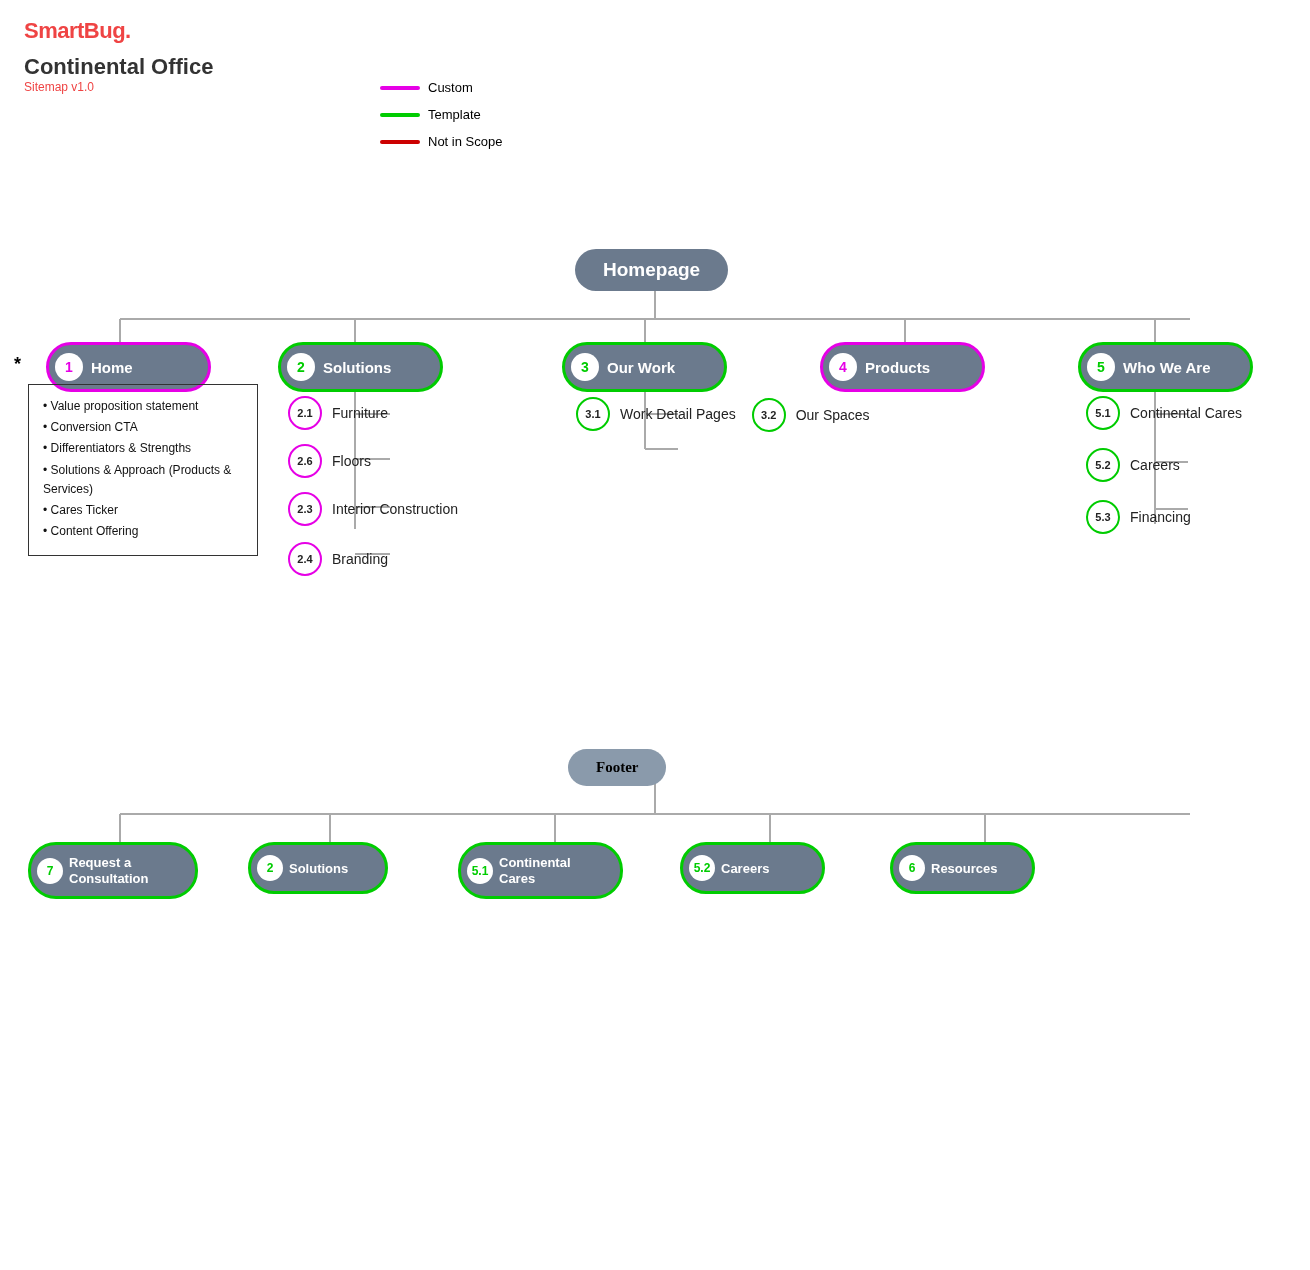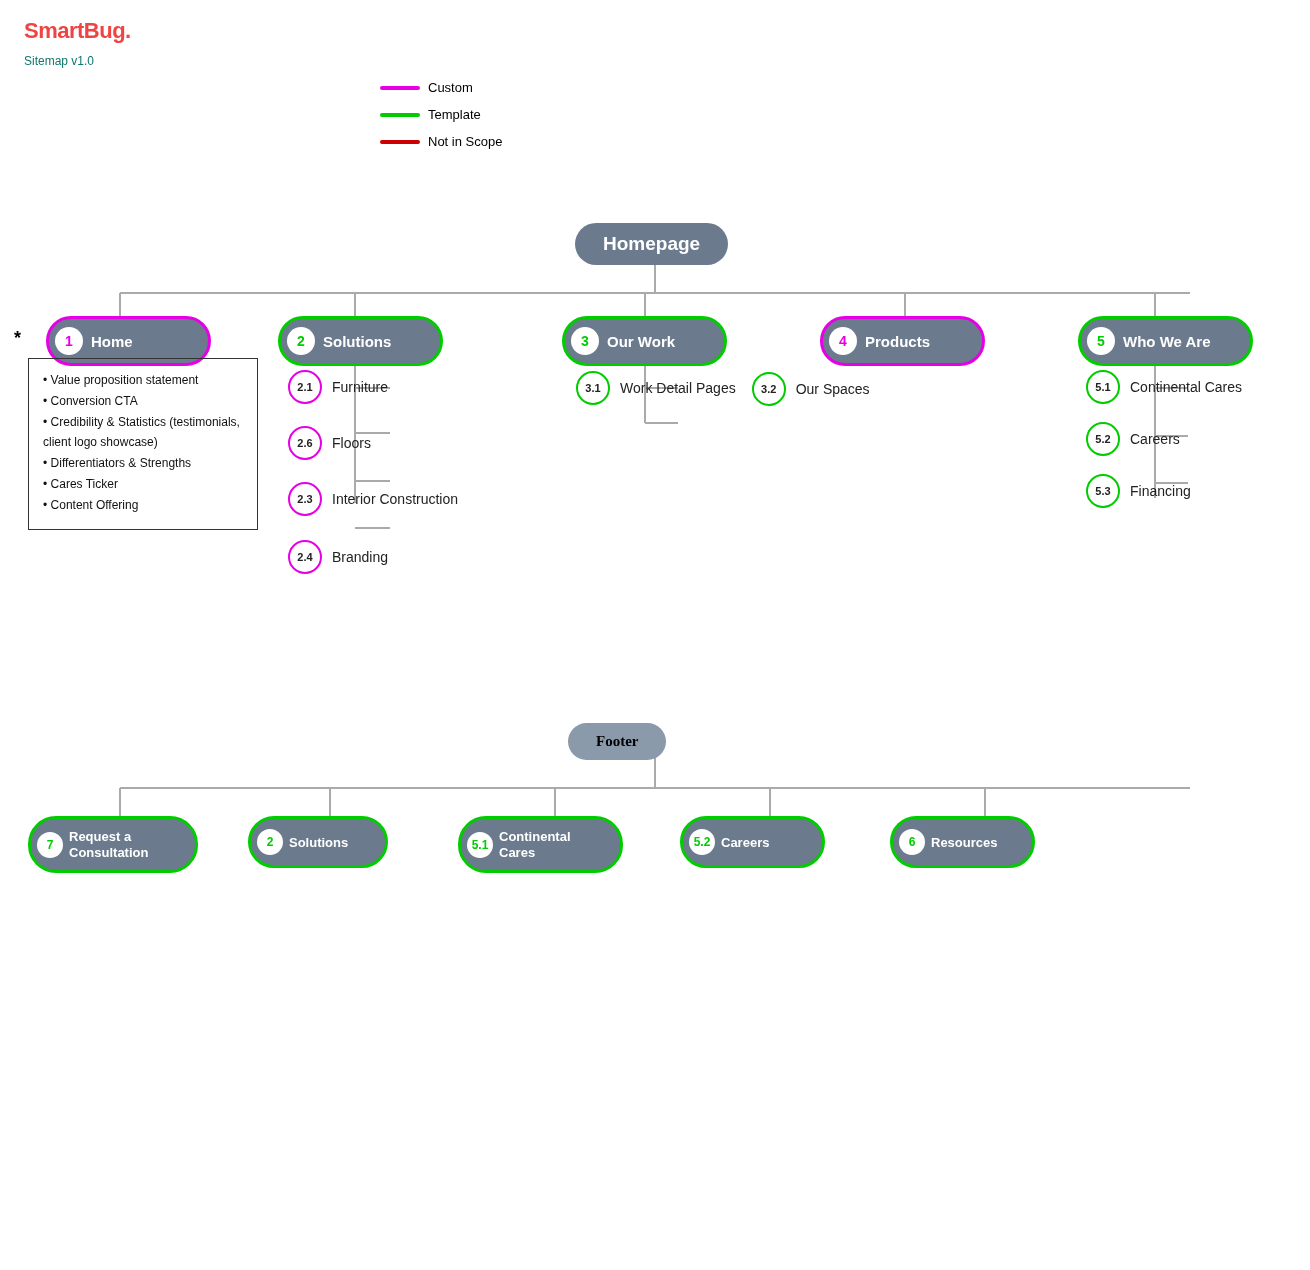--- a/index.html
+++ b/index.html
@@ -3,21 +3,21 @@
   <meta charset="utf-8">
   <style>
     * { box-sizing: border-box; margin: 0; padding: 0; }
     body { font-family: Arial, sans-serif; background: #fff; width: 1310px; min-height: 1270px; position: relative; overflow-x: hidden; }
 
     .logo { font-size: 22px; font-weight: 900; padding: 18px 24px 6px; letter-spacing: -0.5px; }
     .logo span { color: #ef4444; }
 
     .header { padding: 4px 24px 0; }
     .header .title { font-size: 22px; font-weight: 700; color: #333; }
-    .header .subtitle { font-size: 12px; color: #0f766e; }
+    .header .subtitle { font-size: 12px; color: #ef4444; }
 
     .legend { position: absolute; top: 80px; left: 380px; display: flex; flex-direction: column; gap: 12px; }
     .legend-item { display: flex; align-items: center; gap: 8px; font-size: 13px; }
     .legend-line { width: 40px; height: 4px; border-radius: 2px; }
     .legend-line.custom { background: #e600e6; }
     .legend-line.template { background: #00cc00; }
     .legend-line.not-in-scope { background: #cc0000; }
 
     
     .sitemap { position: relative; width: 100%; padding: 0 20px; }
@@ -119,20 +119,21 @@
     .connector-svg { position: absolute; top: 0; left: 0; width: 100%; height: 100%; pointer-events: none; overflow: visible; }
   </style>
 </head>
 <body>
 
 <div class="logo">
   <span>SmartBug.</span>
 </div>
 
 <div class="header">
+  <div class="title">Continental Office</div>
   <div class="subtitle">Sitemap v1.0</div>
 </div>
 
 <div class="legend">
   <div class="legend-item">
     <div class="legend-line custom"></div>
     <span>Custom</span>
   </div>
   <div class="legend-item">
     <div class="legend-line template"></div>
@@ -214,27 +215,27 @@
   </div>
 
   <div class="nav-node green-border" style="position:absolute; top:248px; left:1078px; width:175px;">
     <span class="num-badge">5</span>
     <span>Who We Are</span>
   </div>
 
   <div class="home-detail-box">
     <div class="detail-item">• <span>Value proposition statement</span></div>
     <div class="detail-item">• <span>Conversion CTA</span></div>
-    <div class="detail-item" style="margin-top:2px">• <span>Credibility &amp; Statistics (testimonials, client logo showcase)</span></div>
     <div class="detail-item">• <span>Differentiators &amp; Strengths</span></div>
+    <div class="detail-item">• <span>Solutions &amp; Approach (Products &amp; Services)</span></div>
     <div class="detail-item">• <span>Cares Ticker</span></div>
     <div class="detail-item">• <span>Content Offering</span></div>
   </div>
 
-  <div style="position:absolute; top:302px; left:288px; display:flex; flex-direction:column; gap:20px;">
+  <div style="position:absolute; top:302px; left:288px; display:flex; flex-direction:column; gap:12px;">
     <div class="sub-item">
       <span class="sub-badge">2.1</span>
       <span>Furniture</span>
     </div>
     <div class="sub-item" style="margin-top:2px">
       <span class="sub-badge">2.6</span>
       <span>Floors</span>
     </div>
     <div class="sub-item" style="margin-top:2px">
       <span class="sub-badge">2.3</span>

